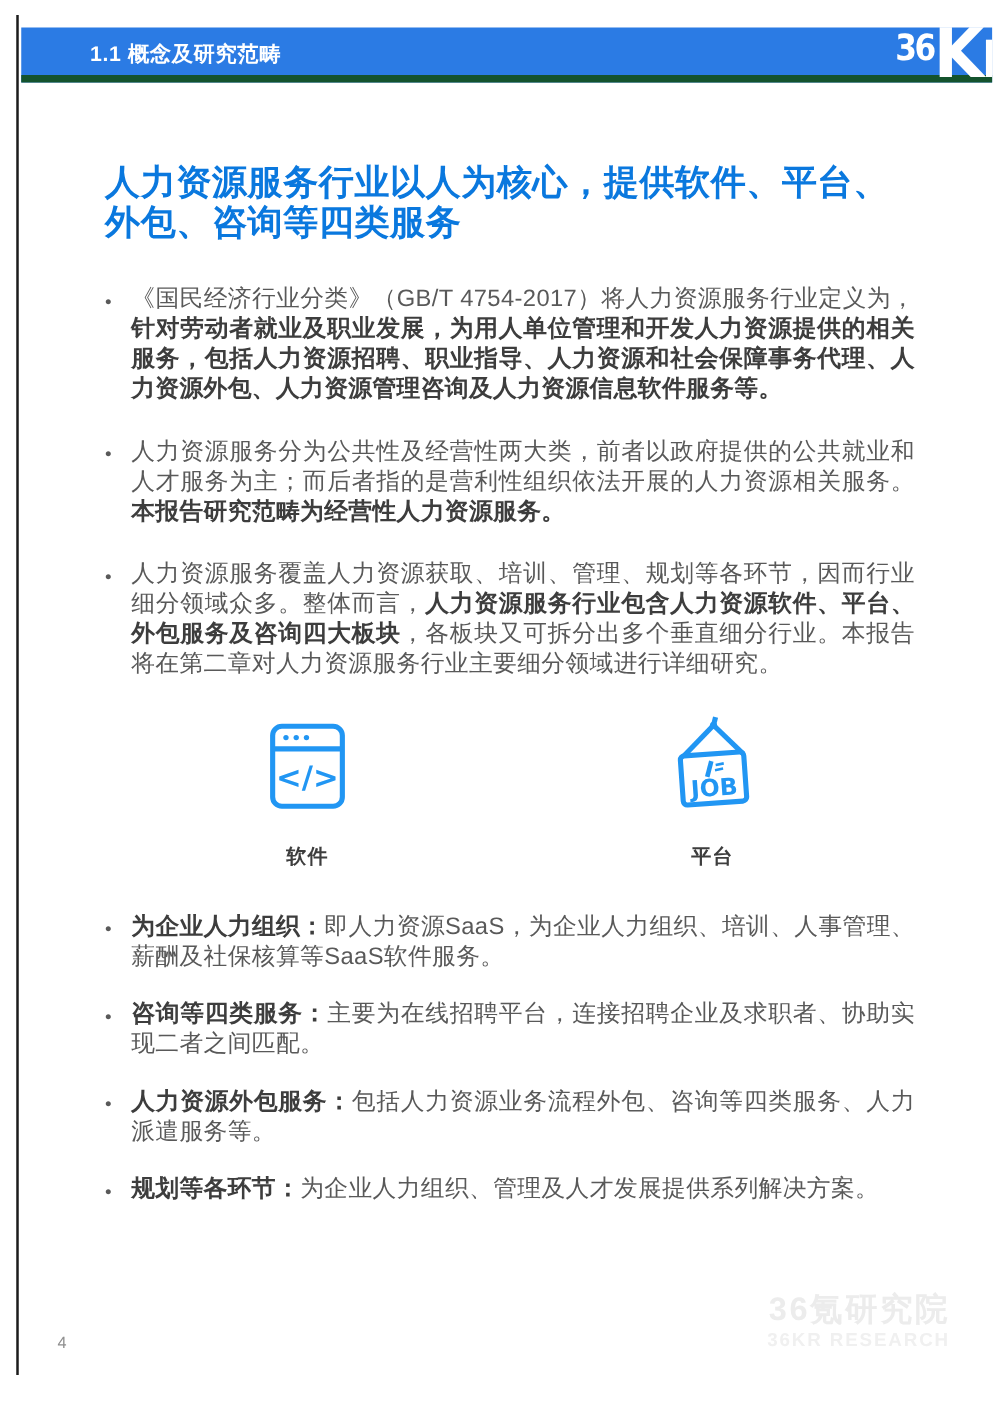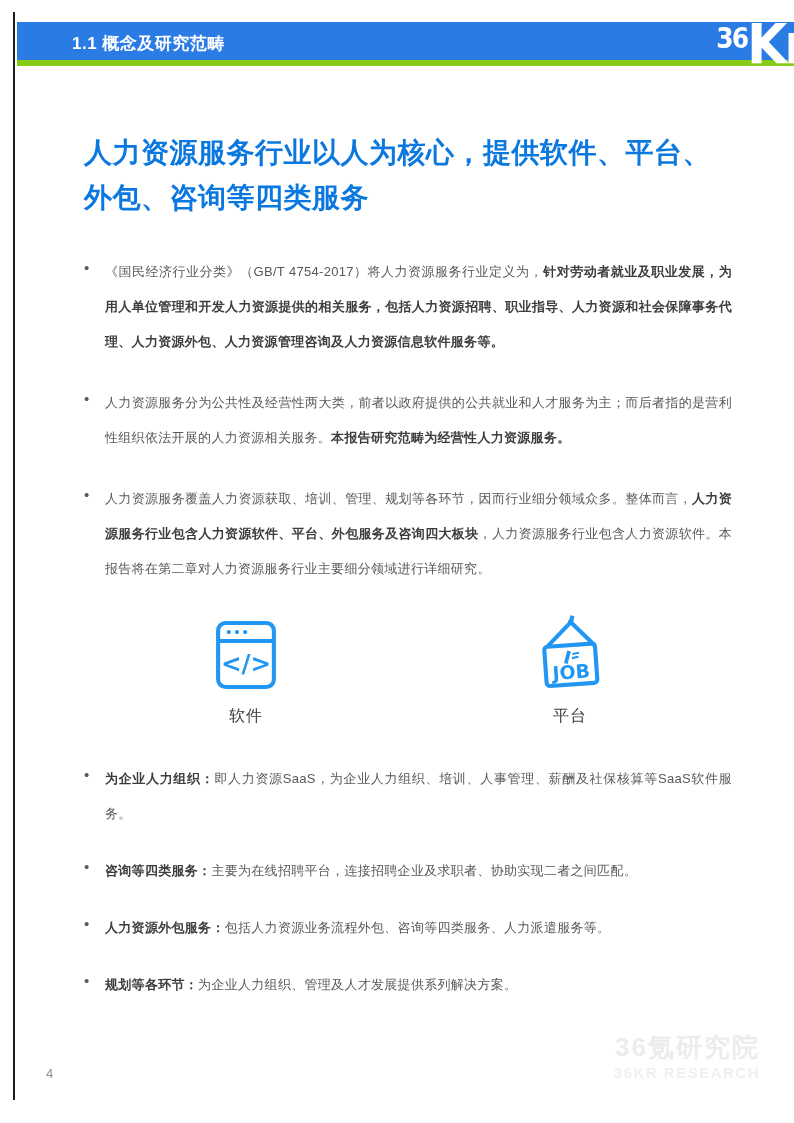--- a/index.html
+++ b/index.html
@@ -13,53 +13,53 @@
   html,body{margin:0;padding:0;background:#fff;}
   .page{
     position:relative;width:794px;height:1123px;background:#fff;overflow:hidden;
     font-family:"Liberation Sans","DejaVu Sans",sans-serif;
   }
   .left-rule{position:absolute;left:13px;top:12px;width:2px;height:1088px;background:#1c1c1c;}
   
   .header-bar{
     position:absolute;left:17px;right:0;top:22px;height:44px;
     background:var(--header-blue);
-    border-bottom:6px solid #84cc16;
+    border-bottom:6px solid #14532d;
     overflow:visible;
   }
   .section-title{
     color:#fff;font-size:17px;font-weight:bold;line-height:44px;padding-left:55px;
     letter-spacing:0.5px;
   }
   .logo{
     position:absolute;top:1px;right:-13px;display:flex;align-items:flex-start;
     color:#fff;font-family:"DejaVu Sans",sans-serif;font-weight:800;white-space:nowrap;
   }
   .logo .logo-36{font-size:25px;line-height:25px;margin-top:3px;letter-spacing:-2px;transform:scaleY(1.15);}
   .logo .logo-kr{font-size:52px;line-height:42px;letter-spacing:-3px;transform:scaleY(1.05);}
   
   .content{position:absolute;left:84px;top:130px;width:648px;}
   .doc-title{
-    margin:0;color:var(--title-blue);font-size:28px;font-weight:bold;line-height:45px;
+    margin:0;color:var(--title-blue);font-size:28px;font-weight:bold;line-height:32px;
     letter-spacing:0.5px;
   }
   .bullet-list{margin-top:34px;}
   .bullet{display:flex;margin-bottom:26px;}
   .list-bottom .bullet{margin-bottom:22px;}
   .bullet .dot{flex:none;width:21px;color:var(--body-text);font-size:15px;line-height:28px;}
   .bullet-text{
-    margin:0;flex:1;color:var(--body-text);font-size:13px;line-height:35px;
+    margin:0;flex:1;color:var(--body-text);font-size:19px;line-height:24px;
     text-align:justify;letter-spacing:0.3px;
   }
   .bullet-text .b{color:var(--body-text-bold);font-weight:bold;}
   
   .icon-row{display:flex;margin:28px 0 30px 0;}
   .icon-cell{flex:1;display:flex;flex-direction:column;align-items:center;}
   .icon-cell svg{display:block;}
-  .icon-label{margin-top:10px;font-size:16px;font-weight:normal;color:var(--body-text-bold);letter-spacing:1px;}
+  .icon-label{margin-top:21px;font-size:16px;font-weight:bold;color:var(--body-text-bold);letter-spacing:1px;}
   
   .page-number{position:absolute;left:46px;top:1066px;font-size:13px;color:#8f8f8f;}
   .watermark{position:absolute;right:34px;top:1032px;text-align:right;color:#ECECEC;}
   .watermark .wm-cn{font-size:26px;font-weight:bold;letter-spacing:2px;line-height:30px;}
   .watermark .wm-en{font-size:15px;font-weight:bold;letter-spacing:1.5px;line-height:22px;color:#F0F0F0;}
 </style>
 </head>
 <body>
 
 <div class="page">
@@ -80,21 +80,21 @@
         <div class="bullet">
           <span class="dot">•</span>
           <p class="bullet-text"><span>《国民经济行业分类》（GB/T 4754-2017）将人力资源服务行业定义为，</span><span class="b">针对劳动者就业及职业发展，为用人单位管理和开发人力资源提供的相关服务，包括人力资源招聘、职业指导、人力资源和社会保障事务代理、人力资源外包、人力资源管理咨询及人力资源信息软件服务等。</span></p>
         </div>
         <div class="bullet">
           <span class="dot">•</span>
           <p class="bullet-text"><span>人力资源服务分为公共性及经营性两大类，前者以政府提供的公共就业和人才服务为主；而后者指的是营利性组织依法开展的人力资源相关服务。</span><span class="b">本报告研究范畴为经营性人力资源服务。</span></p>
         </div>
         <div class="bullet">
           <span class="dot">•</span>
-          <p class="bullet-text"><span>人力资源服务覆盖人力资源获取、培训、管理、规划等各环节，因而行业细分领域众多。整体而言，</span><span class="b">人力资源服务行业包含人力资源软件、平台、外包服务及咨询四大板块</span><span>，人力资源服务行业包含人力资源软件。本报告将在第二章对人力资源服务行业主要细分领域进行详细研究。</span></p>
+          <p class="bullet-text"><span>人力资源服务覆盖人力资源获取、培训、管理、规划等各环节，因而行业细分领域众多。整体而言，</span><span class="b">人力资源服务行业包含人力资源软件、平台、外包服务及咨询四大板块</span><span>，各板块又可拆分出多个垂直细分行业。本报告将在第二章对人力资源服务行业主要细分领域进行详细研究。</span></p>
         </div>
       </div>
 
     <div class="icon-row">
       <div class="icon-cell">
         <span>
           <svg width="82" height="82" viewBox="0 0 100 100" fill="none" stroke="#2196F3" stroke-width="5">
             <rect x="16" y="11" width="68" height="78" rx="9"></rect>
             <line x1="16" y1="33" x2="84" y2="33"></line>
             <circle cx="29" cy="22" r="2.6" fill="#2196F3" stroke="none"></circle>

